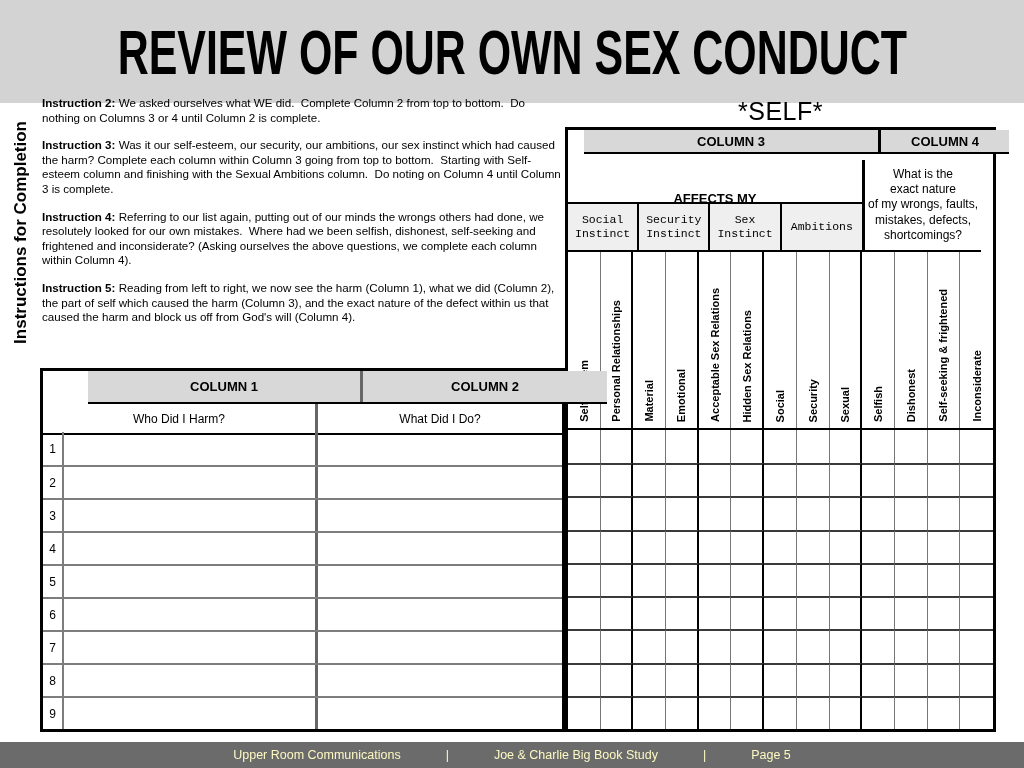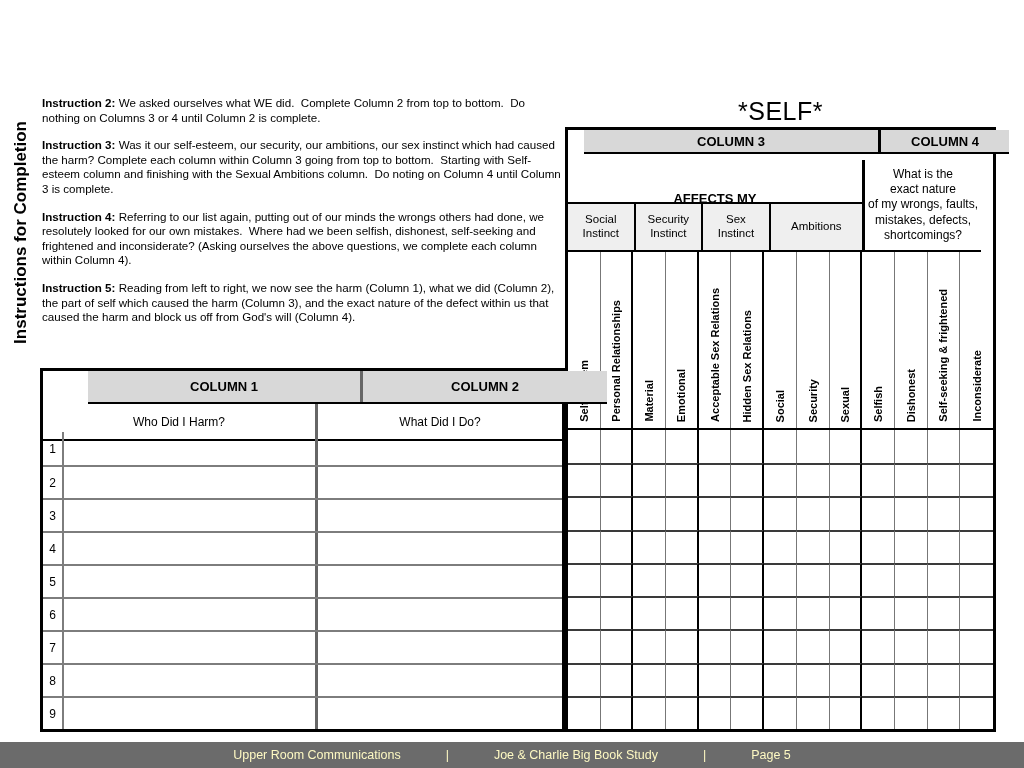--- a/index.html
+++ b/index.html
@@ -40,21 +40,21 @@
   .rt-affects { position:absolute; left:0; top:30px; width:297px; height:44px;
                 border-right:3px solid #000; border-bottom:2px solid #000;
                 display:flex; flex-direction:column; align-items:center; justify-content:center; }
   .rt-affects .t1 { font-weight:bold; font-size:13px;margin-top:48px; }
   .rt-affects .t2 { font-size:12px; }
   .rt-c4desc { position:absolute; left:297px; top:30px; width:116px; height:92px;
                border-bottom:2px solid #000; display:flex; align-items:center; justify-content:center;
                text-align:center; font-size:12px; line-height:1.28; white-space:pre-line; }
   .rt-instincts { position:absolute; left:0; top:74px; width:297px; height:48px;
                   border-right:3px solid #000; border-bottom:2px solid #000;
-                  background:#efefef; display:flex; }
+                  background:#efefef; display:flex;font-family:Liberation Mono, monospace; }
   .rt-instincts .g { display:flex; align-items:center; justify-content:center; text-align:center;
                      font-size:11.5px; line-height:1.18; border-right:2px solid #000; padding:0 7px; }
   .rt-instincts .g:last-child { border-right:0; }
   .rt-labels { position:absolute; left:0; top:122px; width:425px; height:178px;
                border-bottom:2px solid #000; display:grid; grid-template-columns:repeat(13,1fr); }
   .rt-label-cell { display:flex; align-items:flex-end; justify-content:center;
                    padding-bottom:6px; border-right:1px solid #777; }
   .rt-label-cell.thick { border-right:2px solid #000; }
   .rt-label-cell:last-child { border-right:0; }
   .rt-label-cell span { writing-mode:vertical-rl; transform:rotate(180deg);
@@ -64,21 +64,21 @@
   .rt-cell { border-right:1px solid #777; border-top:2px solid #3a3a3a; }
   .rt-cell.thick { border-right:2px solid #000; }
   .rt-cell.c-last { border-right:0; }
   .rt-cell.r0 { border-top:0; }
 
   
   .lt { position:absolute; left:40px; top:368px; width:525px; height:364px;
         border:3px solid #000; background:#fff; }
   .lt-h1 { position:absolute; left:0; top:0; width:519px; height:33px; background:#d8d8d8;
            border-bottom:2px solid #000; display:flex; font-weight:bold; font-size:13px;margin-left:45px; }
-  .lt-h2 { position:absolute; left:0; top:33px; width:519px; height:37px;
+  .lt-h2 { position:absolute; left:0; top:33px; width:519px; height:31px;
            border-bottom:2px solid #000; display:flex; font-size:12px; }
   .lt-h1 .hc1, .lt-h2 .hc1 { flex:0 0 275px; border-right:3px solid #666;
            display:flex; align-items:center; justify-content:center; }
   .lt-h1 .hc2, .lt-h2 .hc2 { flex:1; display:flex; align-items:center; justify-content:center; }
   .lt-rows { position:absolute; left:0; top:61px; width:519px; height:297px;
              display:grid; grid-template-rows:repeat(9,1fr); }
   .lt-row { display:flex; border-top:2px solid #7d7d7d; }
   .lt-row.r0 { border-top:0; }
   .lt-num { flex:0 0 21px; border-right:2px solid #7d7d7d; display:flex;
             align-items:center; justify-content:center; font-size:12px; }
@@ -88,20 +88,23 @@
   
   .footer { position:absolute; left:0; top:742px; width:1024px; height:26px;
             background:#6b6b6b; display:flex; align-items:center; justify-content:center;
             column-gap:45px; font-size:12.5px; color:#fef9c3; }
 </style>
 </head>
 <body>
 
 <div class="page">
 
+  <div class="title-band">
+    <h1 class="title">REVIEW OF OUR OWN SEX CONDUCT</h1>
+  </div>
 
   <div class="v-heading">
     <span>Instructions for Completion</span>
   </div>
 
   <div class="instructions">
       <p><b>Instruction 2:</b> We asked ourselves what WE did.  Complete Column 2 from top to bottom.  Do nothing on Columns 3 or 4 until Column 2 is complete.</p>
       <p><b>Instruction 3:</b> Was it our self-esteem, our security, our ambitions, our sex instinct which had caused the harm? Complete each column within Column 3 going from top to bottom.  Starting with Self-esteem column and finishing with the Sexual Ambitions column.  Do noting on Column 4 until Column 3 is complete.</p>
       <p><b>Instruction 4:</b> Referring to our list again, putting out of our minds the wrongs others had done, we resolutely looked for our own mistakes.  Where had we been selfish, dishonest, self-seeking and frightened and inconsiderate? (Asking ourselves the above questions, we complete each column within Column 4).</p>
       <p><b>Instruction 5:</b> Reading from left to right, we now see the harm (Column 1), what we did (Column 2), the part of self which caused the harm (Column 3), and the exact nature of the defect within us that caused the harm and block us off from God's will (Column 4).</p>

